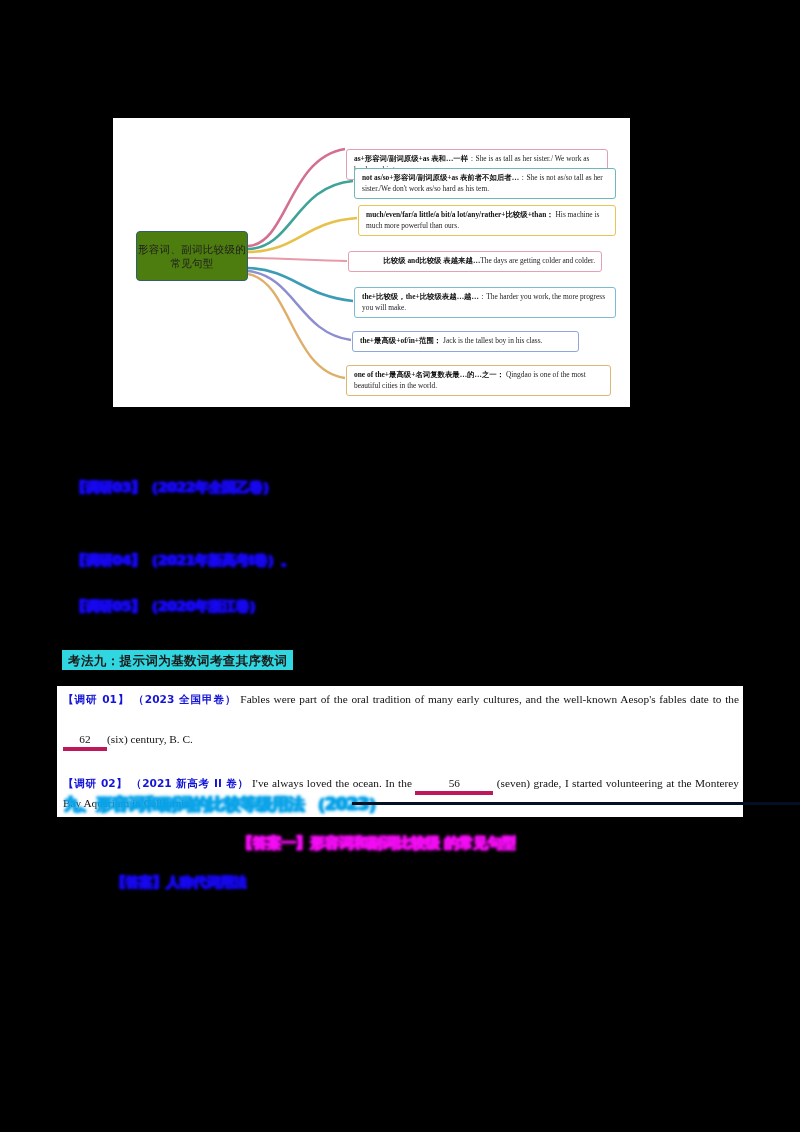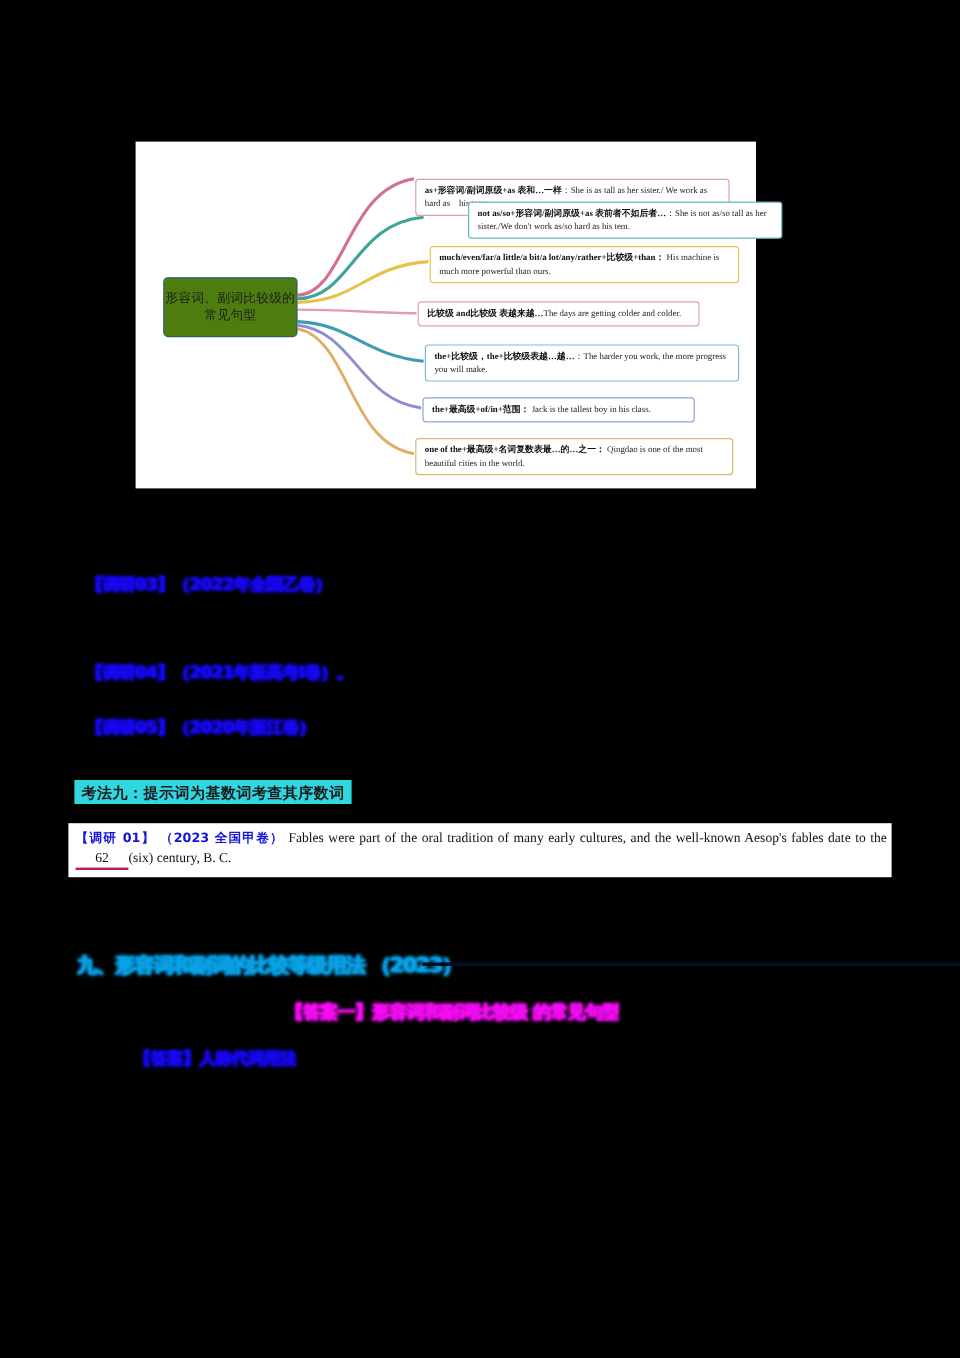--- a/index.html
+++ b/index.html
@@ -145,23 +145,24 @@
     font-size: 10.6px;
   }
   .qsrc {
     color: #1414d8;
     font-weight: bold;
     font-family: "DejaVu Sans", sans-serif;
     font-size: 10.6px;
   }
   .blank {
     display: inline-block;
-    border-bottom: 2px solid #be185d;
+    border-bottom: 4px solid #be185d;
     text-align: center;
     font-family: "Liberation Serif", serif;
+    margin-top: 24px;
   }
   .blank-a { width: 44px; }
   .blank-b { width: 78px; }
 
   
   .rule-dark {
     position: absolute;
     left: 352px;
     top: 802px;
     width: 448px;
@@ -190,29 +191,29 @@
 
     <path d="M135 156 C 178 164, 178 252, 232 260" stroke="#dfae6a" stroke-width="2.4" fill="none"></path>
   </svg>
 
   <div class="mm-center">形容词、副词比较级的常见句型</div>
 
   <div class="mm-node" style="left:233px; top:31px; width:262px; border-color:#e0a0b4;">
     <b>as+形容词/副词原级+as 表和…一样</b><span>：She is as tall as her sister./ We work as hard as　his team.</span>
   </div>
 
-  <div class="mm-node" style="left:241px; top:50px; width:262px; border-color:#6cb8bd;margin-left:36px;">
+  <div class="mm-node" style="left:241px; top:50px; width:262px; border-color:#6cb8bd;">
     <b>not as/so+形容词/副词原级+as 表前者不如后者…</b><span>：She is not as/so tall as her sister./We don't work as/so hard as his tem.</span>
   </div>
 
   <div class="mm-node" style="left:245px; top:87px; width:258px; border-color:#e5c557;">
     <b>much/even/far/a little/a bit/a lot/any/rather+比较级+than：</b><span> His machine is much more powerful than ours.</span>
   </div>
 
-  <div class="mm-node" style="left:235px; top:133px; width:235px; border-color:#e2a2b2;">
+  <div class="mm-node" style="left:235px; top:133px; width:254px; border-color:#e2a2b2;text-align:right;">
     <b>比较级 and比较级 表越来越…</b><span>The days are getting colder and colder.</span>
   </div>
 
   <div class="mm-node" style="left:241px; top:169px; width:262px; border-color:#7cbcd2;">
     <b>the+比较级，the+比较级表越…越…</b><span>：The harder you work, the more progress you will make.</span>
   </div>
 
   <div class="mm-node" style="left:239px; top:213px; width:227px; border-color:#8fa6d6;">
     <b>the+最高级+of/in+范围：</b><span> Jack is the tallest boy in his class.</span>
   </div>
@@ -238,20 +239,27 @@
 
 <div class="qbox">
 
   <div class="qline">
     <span class="qtag">【调研 01】</span>
     <span class="qsrc">（2023 全国甲卷）</span>
     <span>Fables were part of the oral tradition of many early cultures, and the well-known Aesop's fables date to the</span>
     <span class="blank blank-a">62</span><span>(six) century, B. C.</span>
   </div>
 
+  <div class="qline">
+    <span class="qtag">【调研 02】</span>
+    <span class="qsrc">（2021 新高考 II 卷）</span>
+    <span>I've always loved the ocean. In the</span>
+    <span class="blank blank-b">56</span>
+    <span>(seven) grade, I started volunteering at the Monterey Bay Aquarium in California.</span>
+  </div>
 </div>
 
 <div class="redacted redact-cyan" style="left:64px; top:793px; font-size:17px; letter-spacing:-1px;">
   <span class="redact-cyan">九、形容词和副词的比较等级用法  （2023）</span>
 </div>
 <div class="rule-dark"></div>
 
 <div class="redacted redact-magenta" style="left:238px; top:834px; font-size:15px; letter-spacing:-0.6px;">
   <span class="redact-magenta">【答案一】形容词和副词比较级 的常见句型</span>
 </div>

